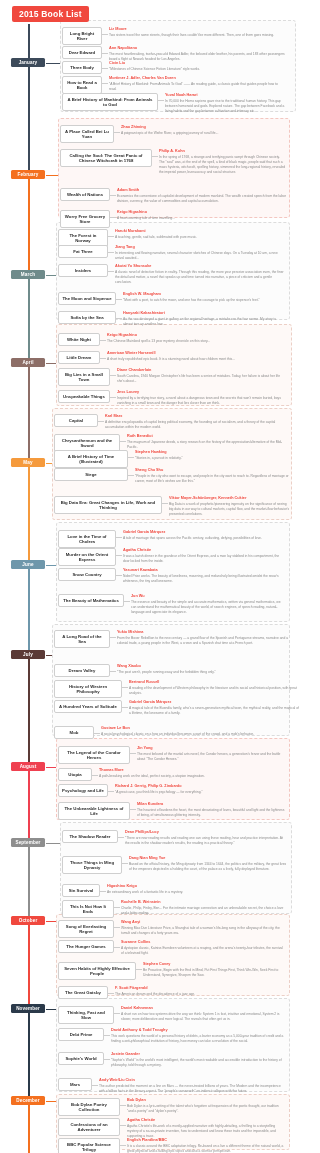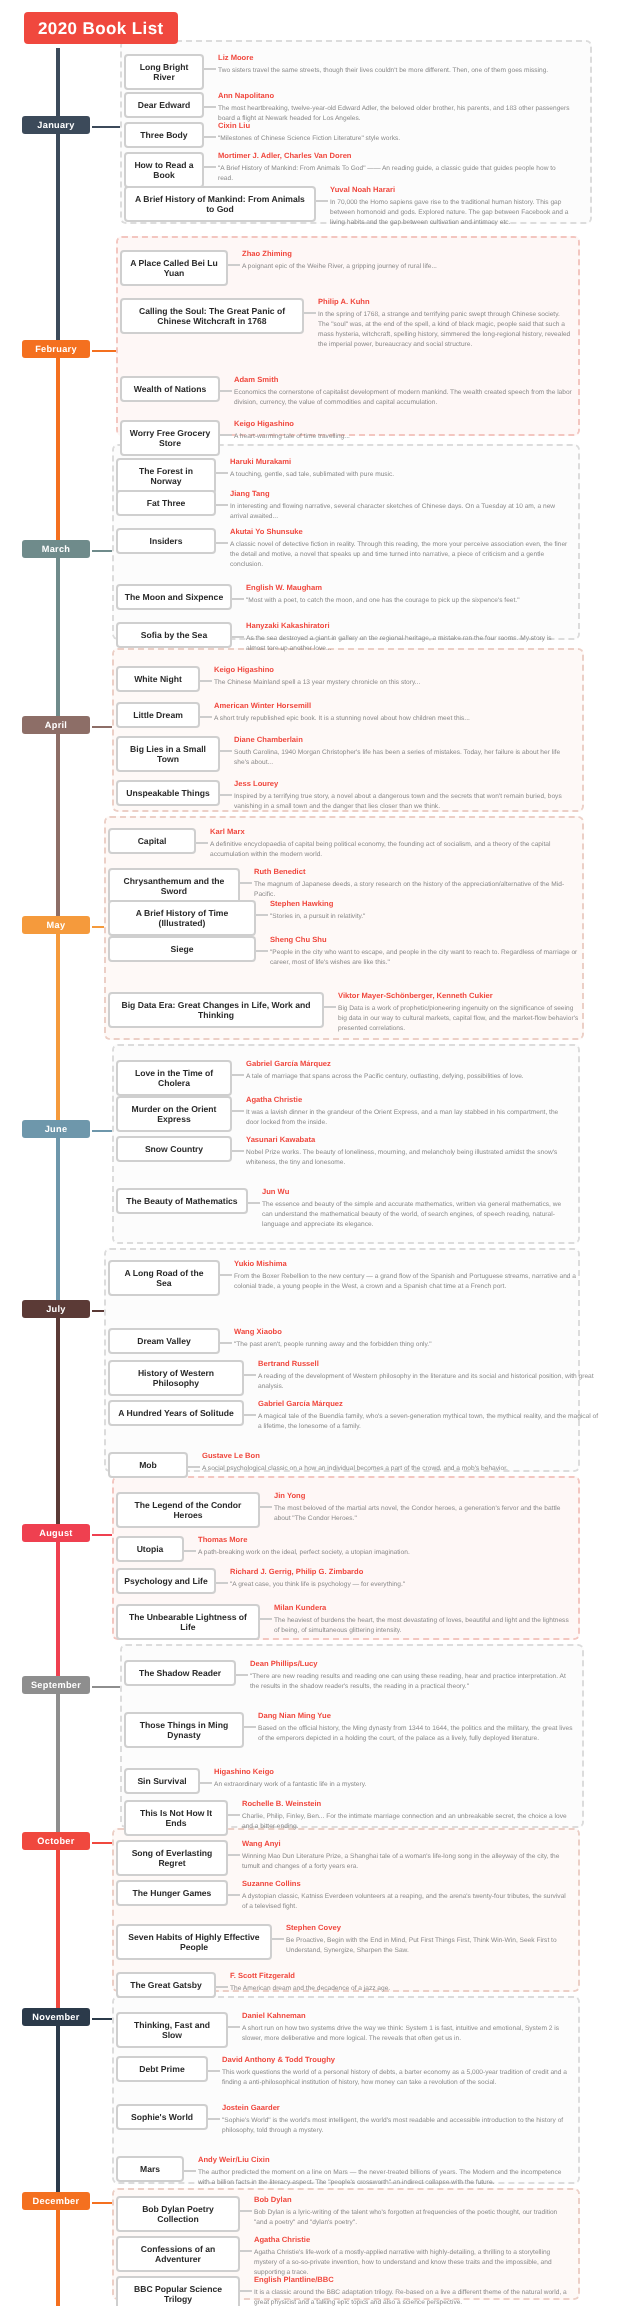--- a/index.html
+++ b/index.html
@@ -118,21 +118,21 @@
     position: absolute;
     background: #d5d5d5;
     z-index: 3;
   }
 </style>
 </head>
 <body>
 
 <div id="page">
 
-  <div id="title-badge">2020 Book List</div>
+  <div id="title-badge">2015 Book List</div>
 
   <div id="dynamic-layer">
       <div class="spine" style="top: 24px; height: 156px; background: rgb(60, 74, 90);"></div>
       <div class="section tint-grey" style="top: 20px; left: 60px; width: 236px; height: 92px;"></div>
       <div class="branch-line" style="top: 63px; left: 46px; width: 14px; height: 1px; background: rgb(60, 74, 90);"></div>
       <div class="month" style="top: 58px; background: rgb(60, 74, 90);">January</div>
       <div class="entry" style="top: 27px; left: 62px; width: 224px;">
         <div class="book-title" style="width: 40px; white-space: normal;">Long Bright River</div>
         <div class="connector"></div>
         <div class="note" style="width: 176px;">

